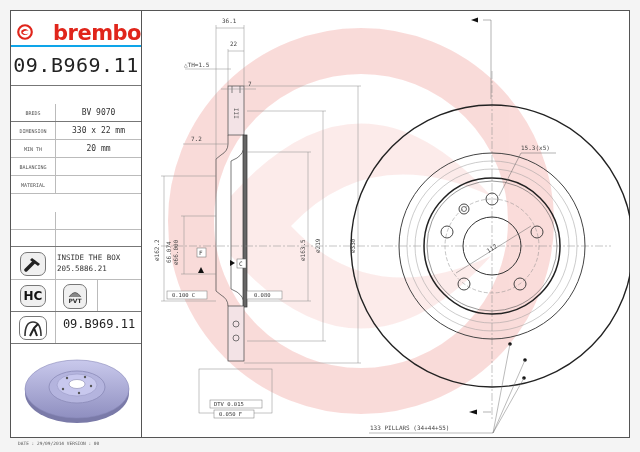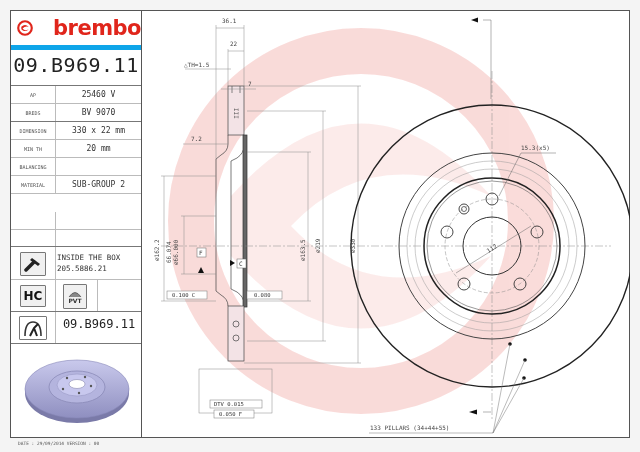--- a/index.html
+++ b/index.html
@@ -1,68 +1,63 @@
 <!DOCTYPE html>
 <html><head>
 <meta charset="utf-8">
 <style>
   html,body{margin:0;padding:0;background:#f4f4f4;}
   body{width:640px;height:452px;position:relative;overflow:hidden;font-family:"DejaVu Sans Mono","Liberation Mono",monospace;color:#333;}
   .sheet{position:absolute;left:10px;top:10px;width:620px;height:428px;border:1px solid #555;background:#fff;box-sizing:border-box;}
   .left{position:absolute;left:0;top:0;width:130px;height:426px;border-right:1px solid #555;}
-  .logo{position:absolute;left:0;top:0;width:130px;height:34px;border-bottom:5px solid #0ea5e9;display:flex;align-items:center;gap:16px;}
+  .logo{position:absolute;left:0;top:0;width:130px;height:34px;border-bottom:2px solid #0ea5e9;display:flex;align-items:flex-end;gap:16px;}
   .logo-text{color:#e0251b;font-family:"DejaVu Sans","Liberation Sans",sans-serif;font-weight:bold;font-size:21px;letter-spacing:-0.5px;margin-left:4px;}
   .partno{position:absolute;left:0;top:34px;width:130px;height:40px;border-bottom:1px solid #777;display:flex;align-items:center;justify-content:center;font-size:20px;color:#222;letter-spacing:0.5px;}
   .spec-row{position:absolute;left:0;width:130px;height:17px;border-bottom:1px solid #bbb;display:flex;font-size:8px;}
   .spec-row .k{width:44px;border-right:1px solid #bbb;font-size:5px;color:#555;display:flex;align-items:center;justify-content:center;text-transform:uppercase;}
   .spec-row .v{flex:1;display:flex;align-items:center;justify-content:center;color:#333;}
   .empty-row{position:absolute;left:0;width:130px;border-bottom:1px solid #bbb;}
   .empty-row .k{position:absolute;left:0;top:0;bottom:0;width:44px;border-right:1px solid #bbb;}
-  .icon-box{position:absolute;border:1px solid #777;border-radius:1px;background:#f0f0f0;display:flex;align-items:center;justify-content:center;}
+  .icon-box{position:absolute;border:1px solid #777;border-radius:7px;background:#f0f0f0;display:flex;align-items:center;justify-content:center;}
   .box-text{position:absolute;font-size:7.5px;text-align:left;line-height:11px;color:#333;}
   .footer{position:absolute;left:18px;top:441px;font-size:4.5px;color:#555;}
   .draw{position:absolute;left:130px;top:0;width:489px;height:426px;}
   svg text{font-family:"DejaVu Sans Mono","Liberation Mono",monospace;}
 </style>
 </head>
 <body>
 
 <div class="sheet">
   <div class="left">
     <div class="logo">
       <svg width="26" height="26" viewBox="0 0 26 26" style="margin-left:6px">
         <circle cx="13" cy="13" r="11" fill="none" stroke="#e0251b" stroke-width="3.5"></circle>
         <path d="M7 11 Q13 5 19 11 Q13 9 9 14 Q13 19 19 15 Q13 21 7 15 Z" fill="#e0251b"></path>
       </svg>
       <span class="logo-text">brembo</span>
     </div>
     <div class="partno">09.B969.11</div>
 
-    <div class="spec-row" style="top:75px">
-        <div class="k">AP</div>
-        <div class="v">25460 V</div>
-      </div>
     <div class="spec-row" style="top:93px;border-bottom:1px solid #777">
         <div class="k">BREDS</div>
         <div class="v">BV 9070</div>
       </div>
     <div class="spec-row" style="top:111px">
         <div class="k">DIMENSION</div>
         <div class="v">330 x 22 mm</div>
       </div>
     <div class="spec-row" style="top:129px">
         <div class="k">MIN TH</div>
         <div class="v">20 mm</div>
       </div>
     <div class="spec-row" style="top:147px">
         <div class="k">BALANCING</div>
       </div>
     <div class="spec-row" style="top:165px">
         <div class="k">MATERIAL</div>
-        <div class="v">SUB-GROUP 2</div>
       </div>
     <div class="empty-row" style="top:201px;height:17px">
         <div class="k"></div>
       </div>
     <div class="empty-row" style="top:219px;height:16px;border-bottom:1px solid #777">
         <div class="k"></div>
       </div>
 
     <div class="empty-row" style="top:236px;height:32px">
         <div class="k"></div>

